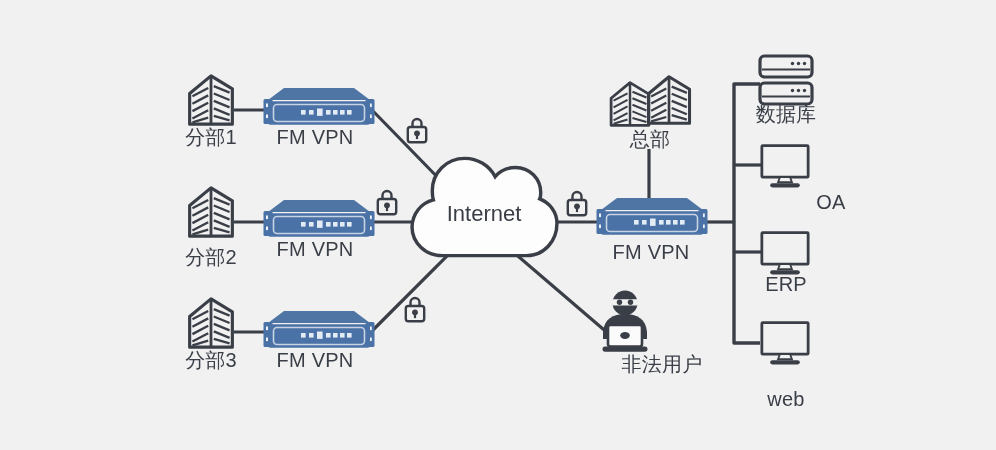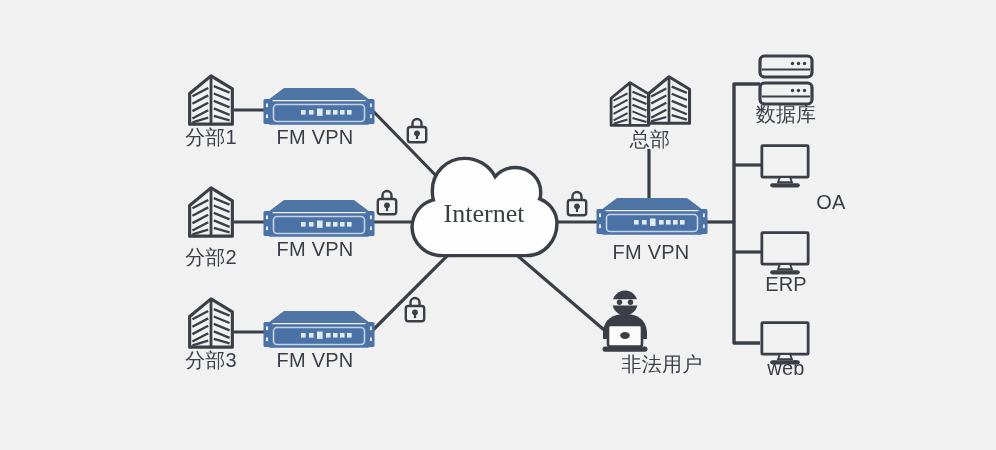--- a/index.html
+++ b/index.html
@@ -16,21 +16,21 @@
   }
   .abs{position:absolute;}
   #wires{position:absolute;left:0;top:0;width:996px;height:450px;}
   .node-label{
     position:absolute;transform:translateX(-50%);
     color:var(--ink);font-size:20px;line-height:17px;white-space:nowrap;
     letter-spacing:.2px;
   }
   .cloud-label{
     position:absolute;transform:translate(-50%,-50%);
-    color:var(--ink);font-size:26px;white-space:nowrap;font-family:Liberation Serif, serif;
+    color:var(--ink);font-size:22px;white-space:nowrap;
   }
 </style>
 </head>
 <body>
 
 <div id="stage">
 
   <svg width="0" height="0" style="position:absolute" aria-hidden="true">
     <defs>
       <g id="sym-building">
@@ -187,20 +187,20 @@
   <div class="node-label" style="left:831px;top:194px">OA</div>
 
   <svg class="abs" style="left:760px;top:230px" width="50" height="46" viewBox="0 0 54 48">
       <use href="#sym-monitor"></use>
     </svg>
   <div class="node-label" style="left:786px;top:276px">ERP</div>
 
   <svg class="abs" style="left:760px;top:320px" width="50" height="46" viewBox="0 0 54 48">
       <use href="#sym-monitor"></use>
     </svg>
-  <div class="node-label" style="left:786px;top:360px">web</div>
+  <div class="node-label" style="left:786px;top:391px">web</div>
 
   <svg class="abs" style="left:593px;top:287px" width="64" height="66" viewBox="0 0 64 66">
       <use href="#sym-hacker"></use>
     </svg>
   <div class="node-label" style="left:662px;top:356px">非法用户</div>
 
 </div>
 
 </body></html>

